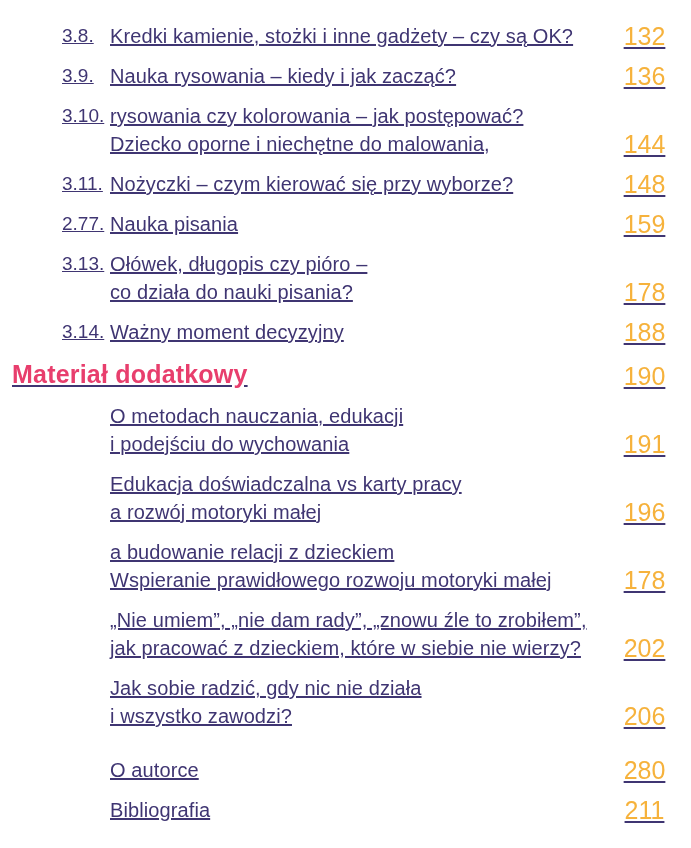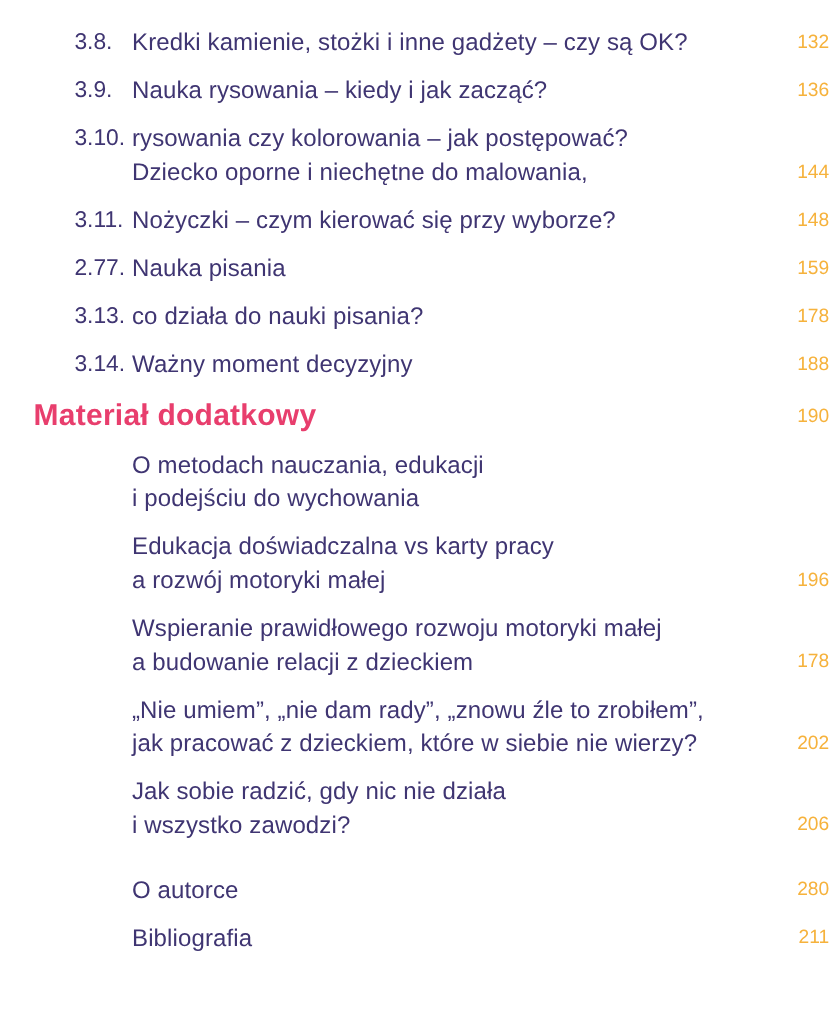--- a/index.html
+++ b/index.html
@@ -13,20 +13,21 @@
     width:691px;height:848px;
     background:var(--bg-color);
     font-family:"Liberation Sans","DejaVu Sans",sans-serif;
     color:var(--text-color);
     overflow:hidden;
   }
   .page{
     width:691px;height:848px;
     box-sizing:border-box;
     padding-top:22px;
+    text-decoration:underline;
   }
   .entry{
     display:flex;
     align-items:flex-end;
     padding-left:62px;
     margin-bottom:12px;
   }
   .entry-number{
     flex:none;
     width:48px;
@@ -40,28 +41,28 @@
   }
   .entry-line{
     font-size:20px;
     line-height:28px;
     white-space:nowrap;
     letter-spacing:.1px;
   }
   .entry-page{
     flex:none;
     width:93px;
-    text-align:right;
-    font-size:16px;
+    text-align:center;
+    font-size:25px;
     line-height:28px;
     color:var(--page-num-color);
   }
   
   .entry--heading{
-    padding-left:28px;
+    padding-left:12px;
     margin-top:2px;
     margin-bottom:12px;
     gap:31px;
   }
   .entry--heading .entry-line{
     font-size:25px;
     line-height:32px;
     font-weight:bold;
     color:var(--heading-color);
     letter-spacing:.2px;
@@ -107,20 +108,21 @@
       <div class="entry entry--numbered">
     <span class="entry-number">2.77.</span>
     <div class="entry-lines">
           <div class="entry-line">Nauka pisania</div>
         </div>
     <span class="entry-page">159</span>
   </div>
       <div class="entry entry--numbered">
     <span class="entry-number">3.13.</span>
     <div class="entry-lines">
+          <div class="entry-line">Ołówek, długopis czy pióro –</div>
           <div class="entry-line">co działa do nauki pisania?</div>
         </div>
     <span class="entry-page">178</span>
   </div>
       <div class="entry entry--numbered">
     <span class="entry-number">3.14.</span>
     <div class="entry-lines">
           <div class="entry-line">Ważny moment decyzyjny</div>
         </div>
     <span class="entry-page">188</span>
@@ -131,34 +133,35 @@
           <div class="entry-line">Materiał dodatkowy</div>
         </div>
     <span class="entry-page">190</span>
   </div>
       <div class="entry entry--sub">
     <span class="entry-number"></span>
     <div class="entry-lines">
           <div class="entry-line">O metodach nauczania, edukacji</div>
           <div class="entry-line">i podejściu do wychowania</div>
         </div>
+    <span class="entry-page">191</span>
   </div>
       <div class="entry entry--sub">
     <span class="entry-number"></span>
     <div class="entry-lines">
           <div class="entry-line">Edukacja doświadczalna vs karty pracy</div>
           <div class="entry-line">a rozwój motoryki małej</div>
         </div>
     <span class="entry-page">196</span>
   </div>
       <div class="entry entry--sub">
     <span class="entry-number"></span>
     <div class="entry-lines">
+          <div class="entry-line">a budowanie relacji z dzieckiem</div>
           <div class="entry-line">Wspieranie prawidłowego rozwoju motoryki małej</div>
-          <div class="entry-line">a budowanie relacji z dzieckiem</div>
         </div>
     <span class="entry-page">178</span>
   </div>
       <div class="entry entry--sub">
     <span class="entry-number"></span>
     <div class="entry-lines">
           <div class="entry-line">„Nie umiem”, „nie dam rady”, „znowu źle to zrobiłem”,</div>
           <div class="entry-line">jak pracować z dzieckiem, które w siebie nie wierzy?</div>
         </div>
     <span class="entry-page">202</span>

